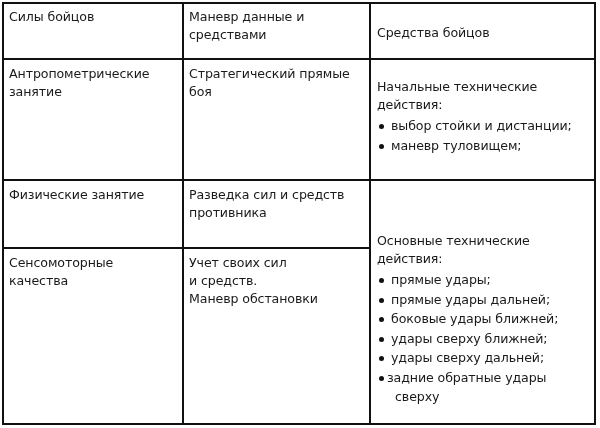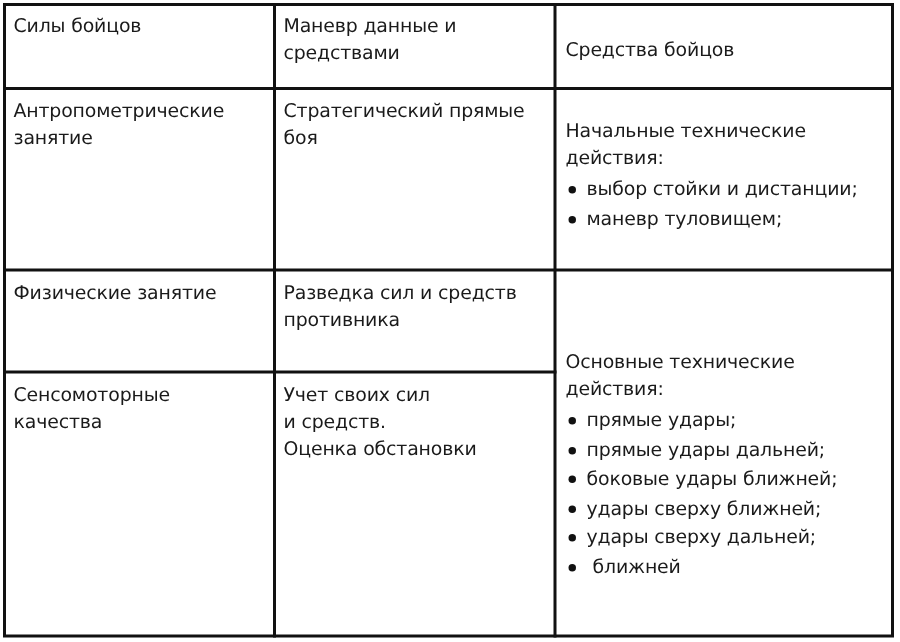--- a/index.html
+++ b/index.html
@@ -109,26 +109,27 @@
 <div class="cell" style="left:377px; top:196px; width:218px;margin-top:36px;">
   <span class="txt">Основные технические
 действия:</span>
   <ul class="bullets">
     <li>прямые удары;</li>
     <li>прямые удары дальней;</li>
     <li>боковые удары ближней;</li>
     <li>удары сверху ближней;</li>
     <li>удары сверху дальней;</li>
     <li class="tight">
-      <span class="wrap">ближней</span>
+      <span>задние обратные удары</span>
+      <span class="wrap">сверху</span>
     </li>
   </ul>
 </div>
 
 <div class="cell" style="left:9px; top:254px; width:172px;">
   <span class="txt">Сенсомоторные
 качества</span>
 </div>
 <div class="cell" style="left:189px; top:254px; width:178px;">
   <span class="txt">Учет своих сил
 и средств.
-Оценка обстановки</span>
+Маневр обстановки</span>
 </div>
 
 </body></html>

